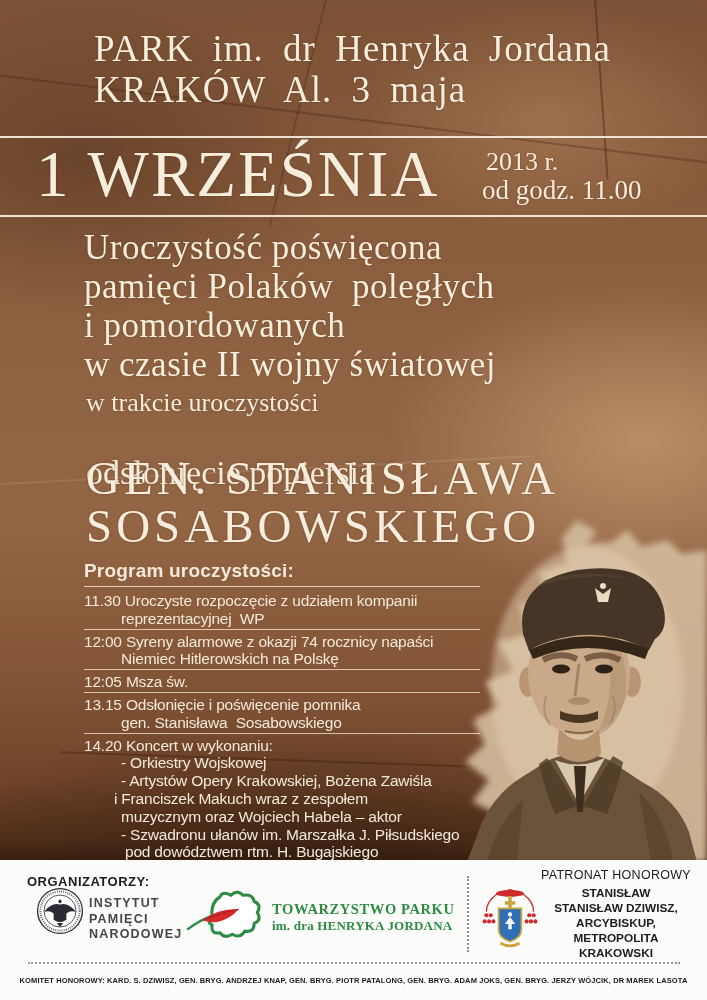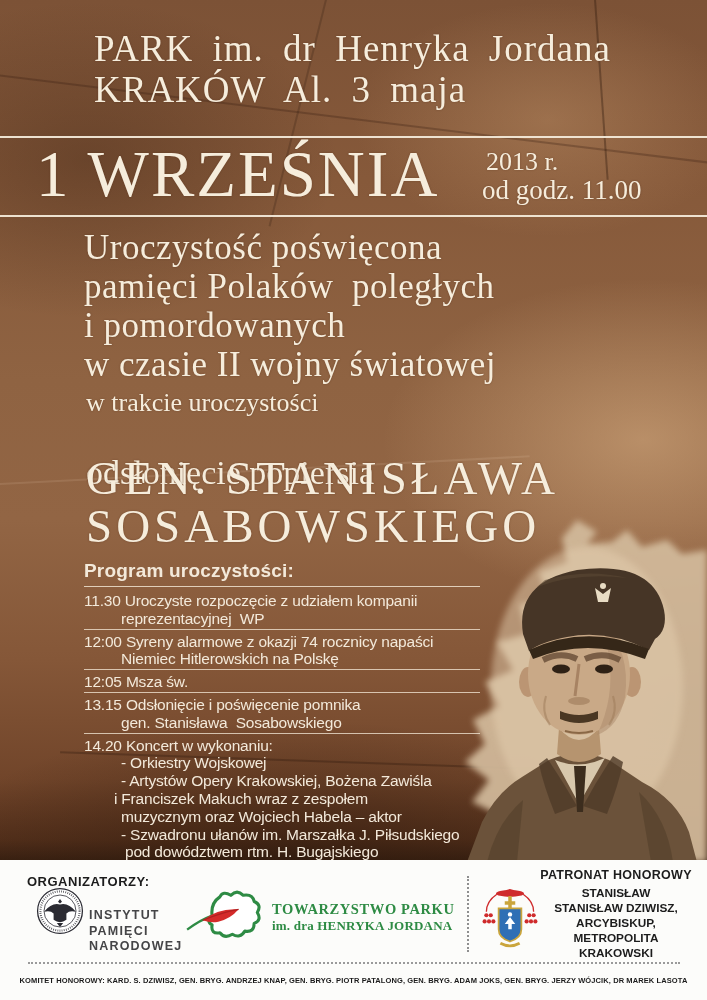--- a/index.html
+++ b/index.html
@@ -51,30 +51,30 @@
   .pr.ind1c{padding-left:41px;}
   .pr.u{border-bottom:1px solid rgba(245,235,218,.75);padding-bottom:1px;margin-bottom:3px;}
 
   .portrait{position:absolute;left:427px;top:492px;width:280px;height:370px;z-index:3;}
   .over-text{z-index:6;}
 
   .footer{position:absolute;left:0;top:860px;width:707px;height:140px;background:#fcfcfa;z-index:4;
     font-family:"Liberation Sans","DejaVu Sans",sans-serif;color:#1c1c1c;}
   .org-label{position:absolute;left:27px;top:14px;font-size:13px;font-weight:bold;letter-spacing:.5px;}
   .ipn-seal{position:absolute;left:36px;top:27px;}
-  .ipn-name{position:absolute;left:89px;top:48px;font-size:12.5px;font-weight:bold;letter-spacing:1.2px;
+  .ipn-name{position:absolute;left:89px;top:36px;font-size:12.5px;font-weight:bold;letter-spacing:1.2px;
     line-height:15.5px;color:#454547;}
   .leaf{position:absolute;left:184px;top:29px;}
   .park-name{position:absolute;left:272px;top:41px;font-family:"Liberation Serif","DejaVu Serif",serif;color:#2e8b44;}
   .park-l1{font-size:14.5px;font-weight:bold;letter-spacing:.6px;}
   .park-l2{font-size:13px;font-weight:bold;letter-spacing:.2px;}
   .vdots{position:absolute;left:467px;top:16px;height:76px;border-left:2px dotted #8f8f8f;}
   .crest{position:absolute;left:479px;top:22px;}
   .patronage{position:absolute;left:538px;top:8px;width:156px;text-align:center;}
-  .pat-head{font-size:12.5px;font-weight:bold;letter-spacing:.3px;margin-bottom:4px;}
+  .pat-head{font-size:12.5px;font-weight:normal;letter-spacing:.3px;margin-bottom:4px;}
   .pat-line{font-size:11.8px;font-weight:bold;line-height:15px;}
   .hdots{position:absolute;left:28px;top:102px;width:652px;border-top:2px dotted #9a9a9a;}
   .committee{position:absolute;left:6px;right:6px;top:116px;text-align:center;
     font-size:7.5px;font-weight:bold;letter-spacing:.1px;color:#1a1a1a;}
 </style>
 </head>
 <body>
 
 <div class="poster">
 

